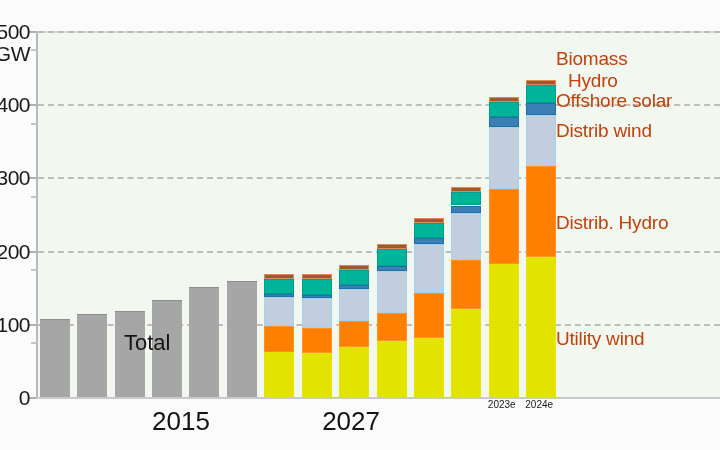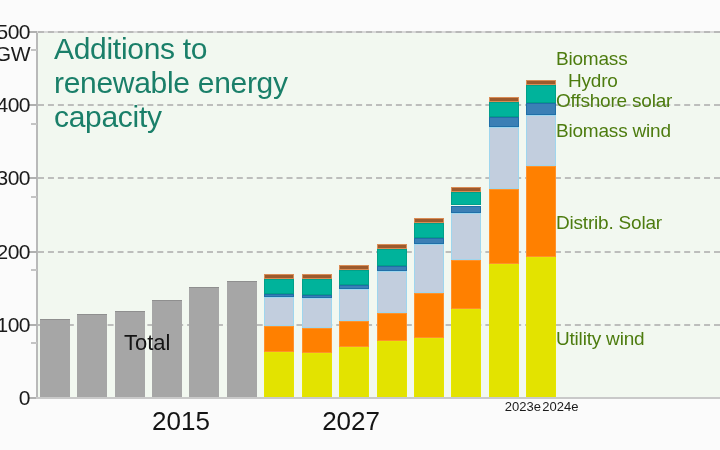--- a/index.html
+++ b/index.html
@@ -75,28 +75,27 @@
     position:absolute;left:124px;top:330px;
     font-size:22px;color:#141414;
   }
   .xlabel{
     position:absolute;
     font-size:26px;color:#141414;
     top:406px;
   }
   .xlabel-small{
     position:absolute;
-    font-size:13px;color:#1b1b1b;
+    font-size:10px;color:#1b1b1b;
     top:399px;
-    margin-left:17px;
   }
   .legend-item{
     position:absolute;
     font-size:19px;
-    color:#4d7c0f;
+    color:#c2410c;
     white-space:nowrap;
     letter-spacing:-0.2px;
     text-align:right;
   }
 </style>
 </head>
 <body>
 
 <div id="root">
 
@@ -201,37 +200,32 @@
         <div class="seg" style="height: 91.5px; bottom: 140.544px; background: rgb(255, 128, 0); border: 1px solid rgba(255, 160, 80, 0.55);"></div>
         <div class="seg" style="height: 51.24px; bottom: 232.044px; background: rgb(194, 206, 222); border: 1px solid rgb(159, 214, 238);"></div>
         <div class="seg" style="height: 11.712px; bottom: 283.284px; background: rgb(59, 127, 181); border: 1px solid rgb(31, 111, 168);"></div>
         <div class="seg" style="height: 17.568px; bottom: 294.996px; background: rgb(0, 179, 155); border: 1px solid rgb(0, 160, 137);"></div>
         <div class="seg" style="height: 5.856px; bottom: 312.564px; background: rgb(156, 90, 45); border: 1px solid rgb(217, 140, 85);"></div>
       </div>
     </div>
 
   <div class="axis-baseline"></div>
 
-  <div class="chart-title">
-    <div>Additions to</div>
-    <div>renewable energy</div>
-    <div>capacity</div>
-  </div>
 
   <div class="total-label">Total</div>
 
   <div id="xlabel-layer">
       <div class="xlabel" style="left: 152px;">2015</div>
       <div class="xlabel" style="left: 322.143px;">2027</div>
       <div class="xlabel-small" style="left: 487.857px;">2023e</div>
       <div class="xlabel-small" style="left: 525.286px;">2024e</div>
     </div>
 
   <div id="legend-layer">
       <div class="legend-item" style="left: 556px; top: 48px;">Biomass</div>
       <div class="legend-item" style="left: 568px; top: 70px;">Hydro</div>
       <div class="legend-item" style="left: 556px; top: 90px;">Offshore solar</div>
-      <div class="legend-item" style="left: 556px; top: 120px;">Biomass wind</div>
-      <div class="legend-item" style="left: 556px; top: 212px;">Distrib. Solar</div>
+      <div class="legend-item" style="left: 556px; top: 120px;">Distrib wind</div>
+      <div class="legend-item" style="left: 556px; top: 212px;">Distrib. Hydro</div>
       <div class="legend-item" style="left: 556px; top: 328px;">Utility wind</div>
     </div>
 
 </div>
 
 </body></html>

